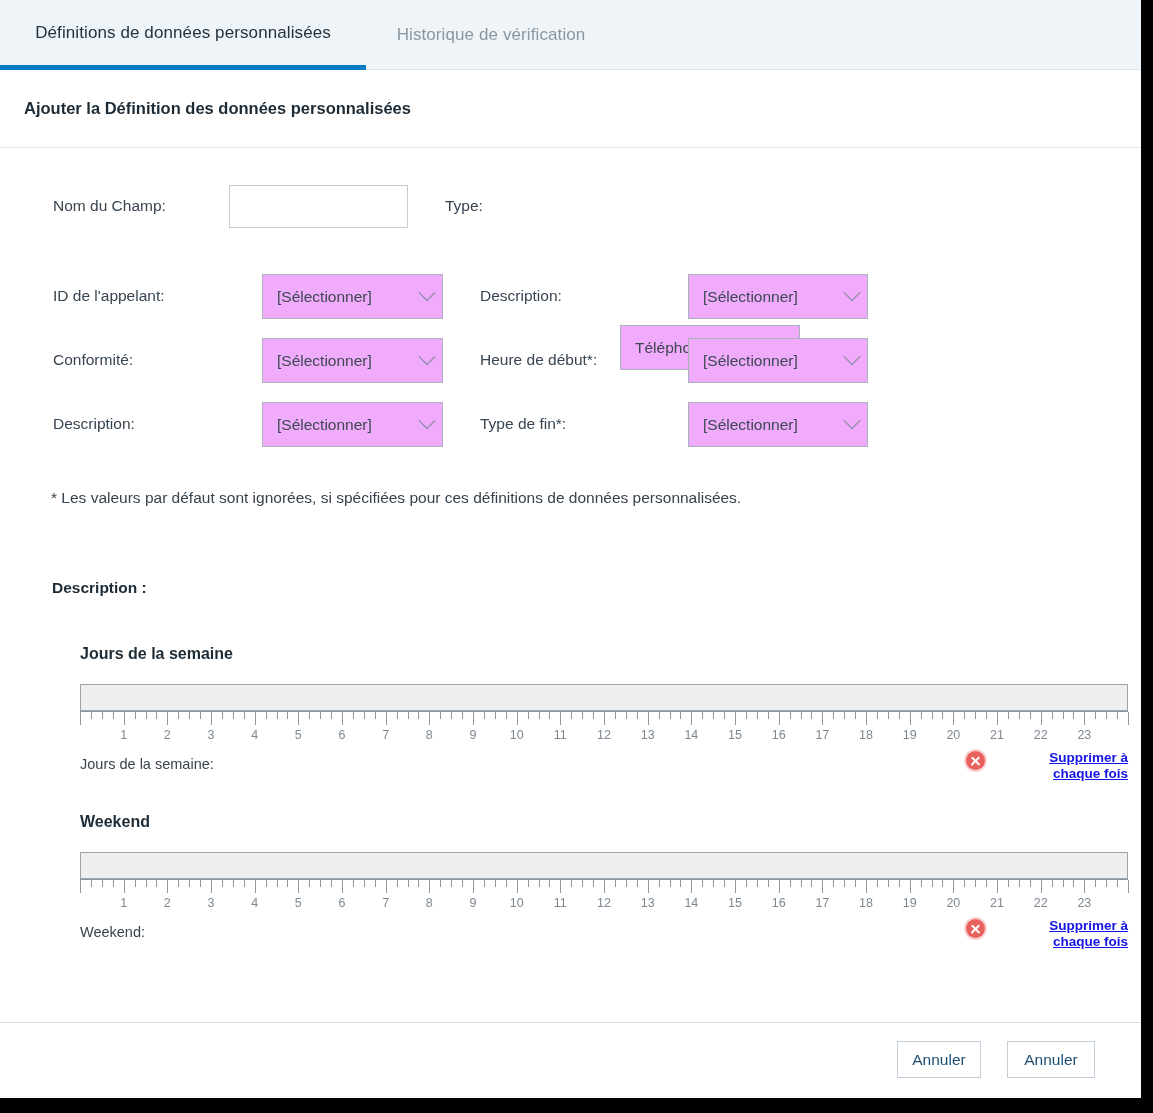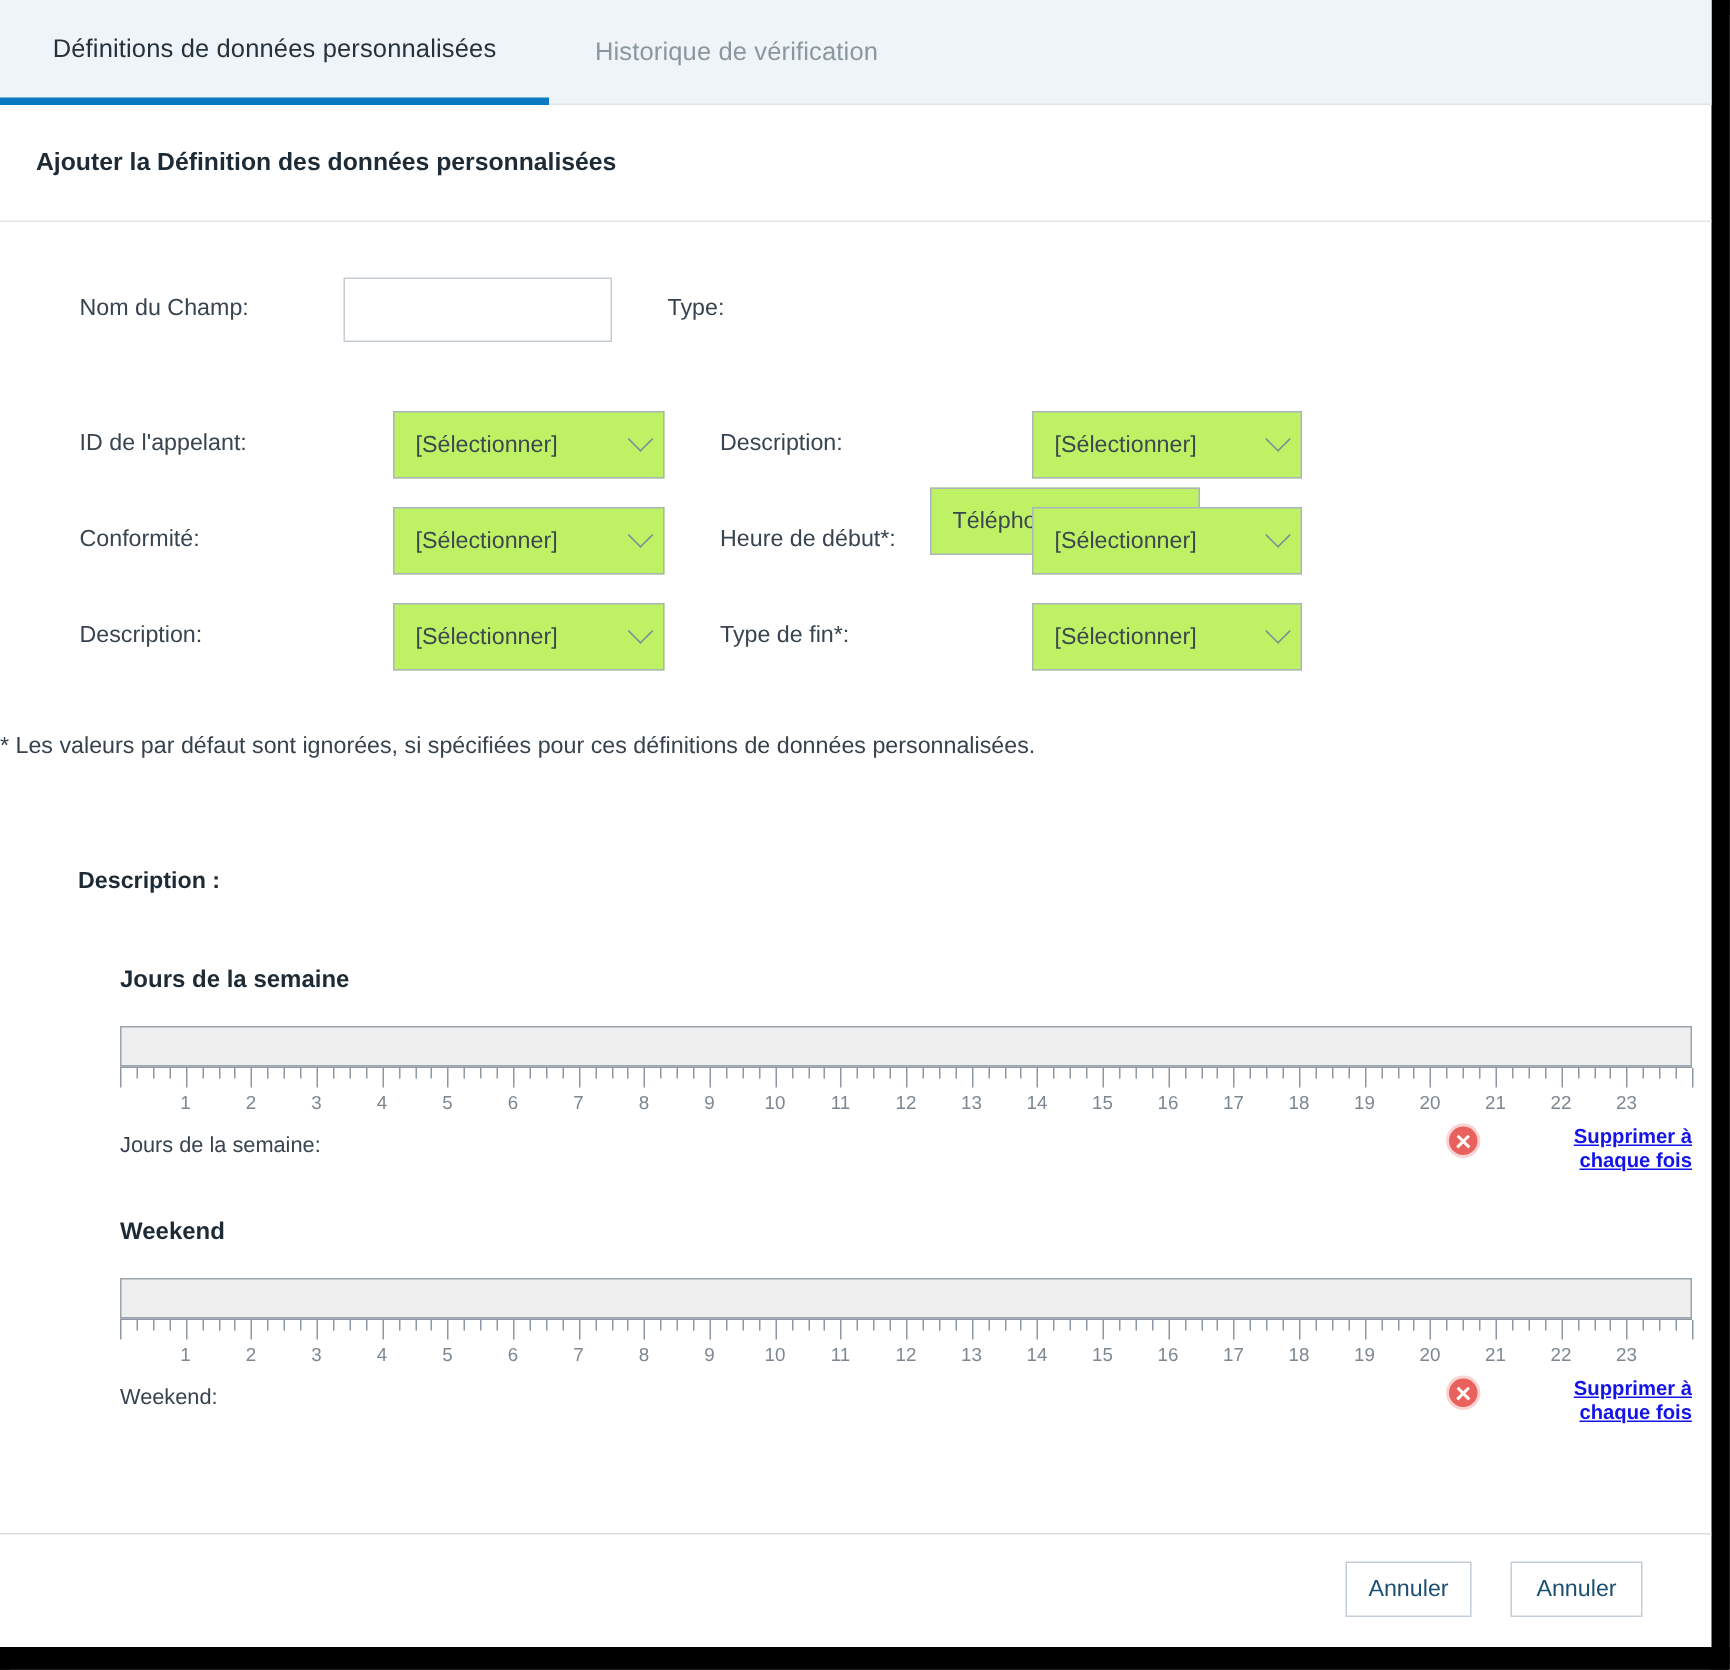--- a/index.html
+++ b/index.html
@@ -129,21 +129,21 @@
     color: #333;
     padding: 0 9px;
     font-family: "Liberation Sans", sans-serif;
     outline: none;
   }
 
   .dropdown {
     position: absolute;
     height: 45px;
     border: 1px solid #a9b4bd;
-    background: #bef264;
+    background: #f0abfc;
     box-sizing: border-box;
     display: flex;
     align-items: center;
     cursor: pointer;
     user-select: none;
   }
   .dropdown .dd-text {
     flex: 1;
     padding-left: 14px;
     font-size: 15.5px;
@@ -163,20 +163,21 @@
     border-bottom: 1.6px solid #7c8a95;
     transform: rotate(45deg) translate(-3px,-3px);
   }
 
   .dd-type   { top: 177px; left: 620px; width: 180px; }
   .dd-sel-l  { left: 262px; width: 181px; top: 0; }
   .dd-sel-r  { left: 688px; width: 180px; top: 0; }
 
   .footnote {
     margin-top: 33px;
+    padding-left: 51px;
     font-size: 15.5px;
     color: #36424d;
   }
 
   
   .constraints-title {
     margin-top: 72px;
     padding-left: 52px;
     font-size: 15.5px;
     font-weight: bold;

